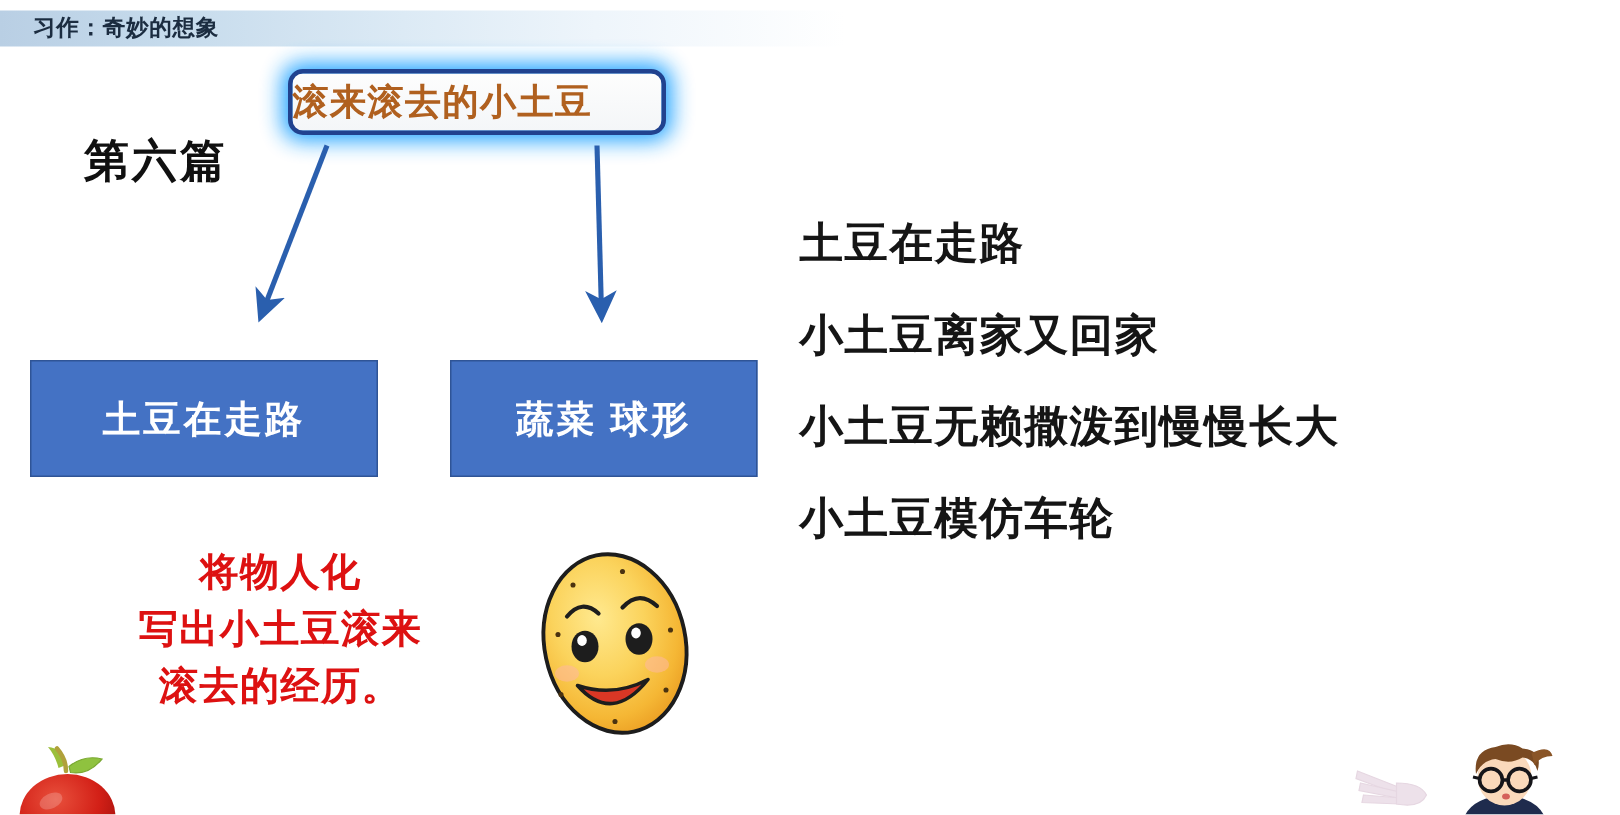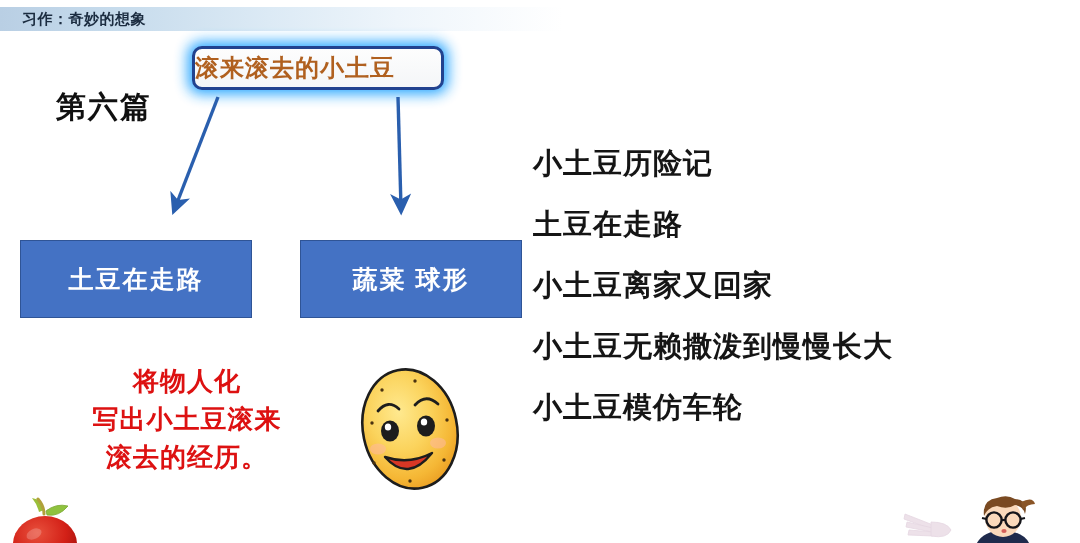--- a/index.html
+++ b/index.html
@@ -120,21 +120,21 @@
     margin-top: 22px;
   }
   .attr-box-text {
     font-size: 25px;
     font-weight: bold;
     color: #ffffff;
     letter-spacing: 2px;
     white-space: nowrap;
   }
   #attr-box-0 { left: 20px;  top: 218px; width: 232px; height: 78px; }
-  #attr-box-1 { left: 300px; top: 218px; width: 222px; height: 78px; text-align: center; }
+  #attr-box-1 { left: 300px; top: 218px; width: 205px; height: 78px; text-align: center; }
 
   
   .instruction {
     position: absolute;
     left: 42px;
     top: 362px;
     width: 290px;
     text-align: center;
     font-size: 26px;
     font-weight: bold;
@@ -227,21 +227,20 @@
     <span class="attr-box-text">蔬菜 球形</span>
   </div>
 
   <div class="instruction">
     <span class="line">将物人化</span>
     <span class="line">写出小土豆滚来</span>
     <span class="line">滚去的经历。</span>
   </div>
 
   <div class="idea-list">
-    <div class="idea-item">小土豆历险记</div>
     <div class="idea-item">土豆在走路</div>
     <div class="idea-item">小土豆离家又回家</div>
     <div class="idea-item">小土豆无赖撒泼到慢慢长大</div>
     <div class="idea-item">小土豆模仿车轮</div>
   </div>
 
   <svg class="potato" viewBox="0 0 116 128">
     <defs>
       <radialGradient id="potatoGrad" cx="42%" cy="34%" r="72%">
         <stop offset="0%" stop-color="#ffe98f"></stop>

